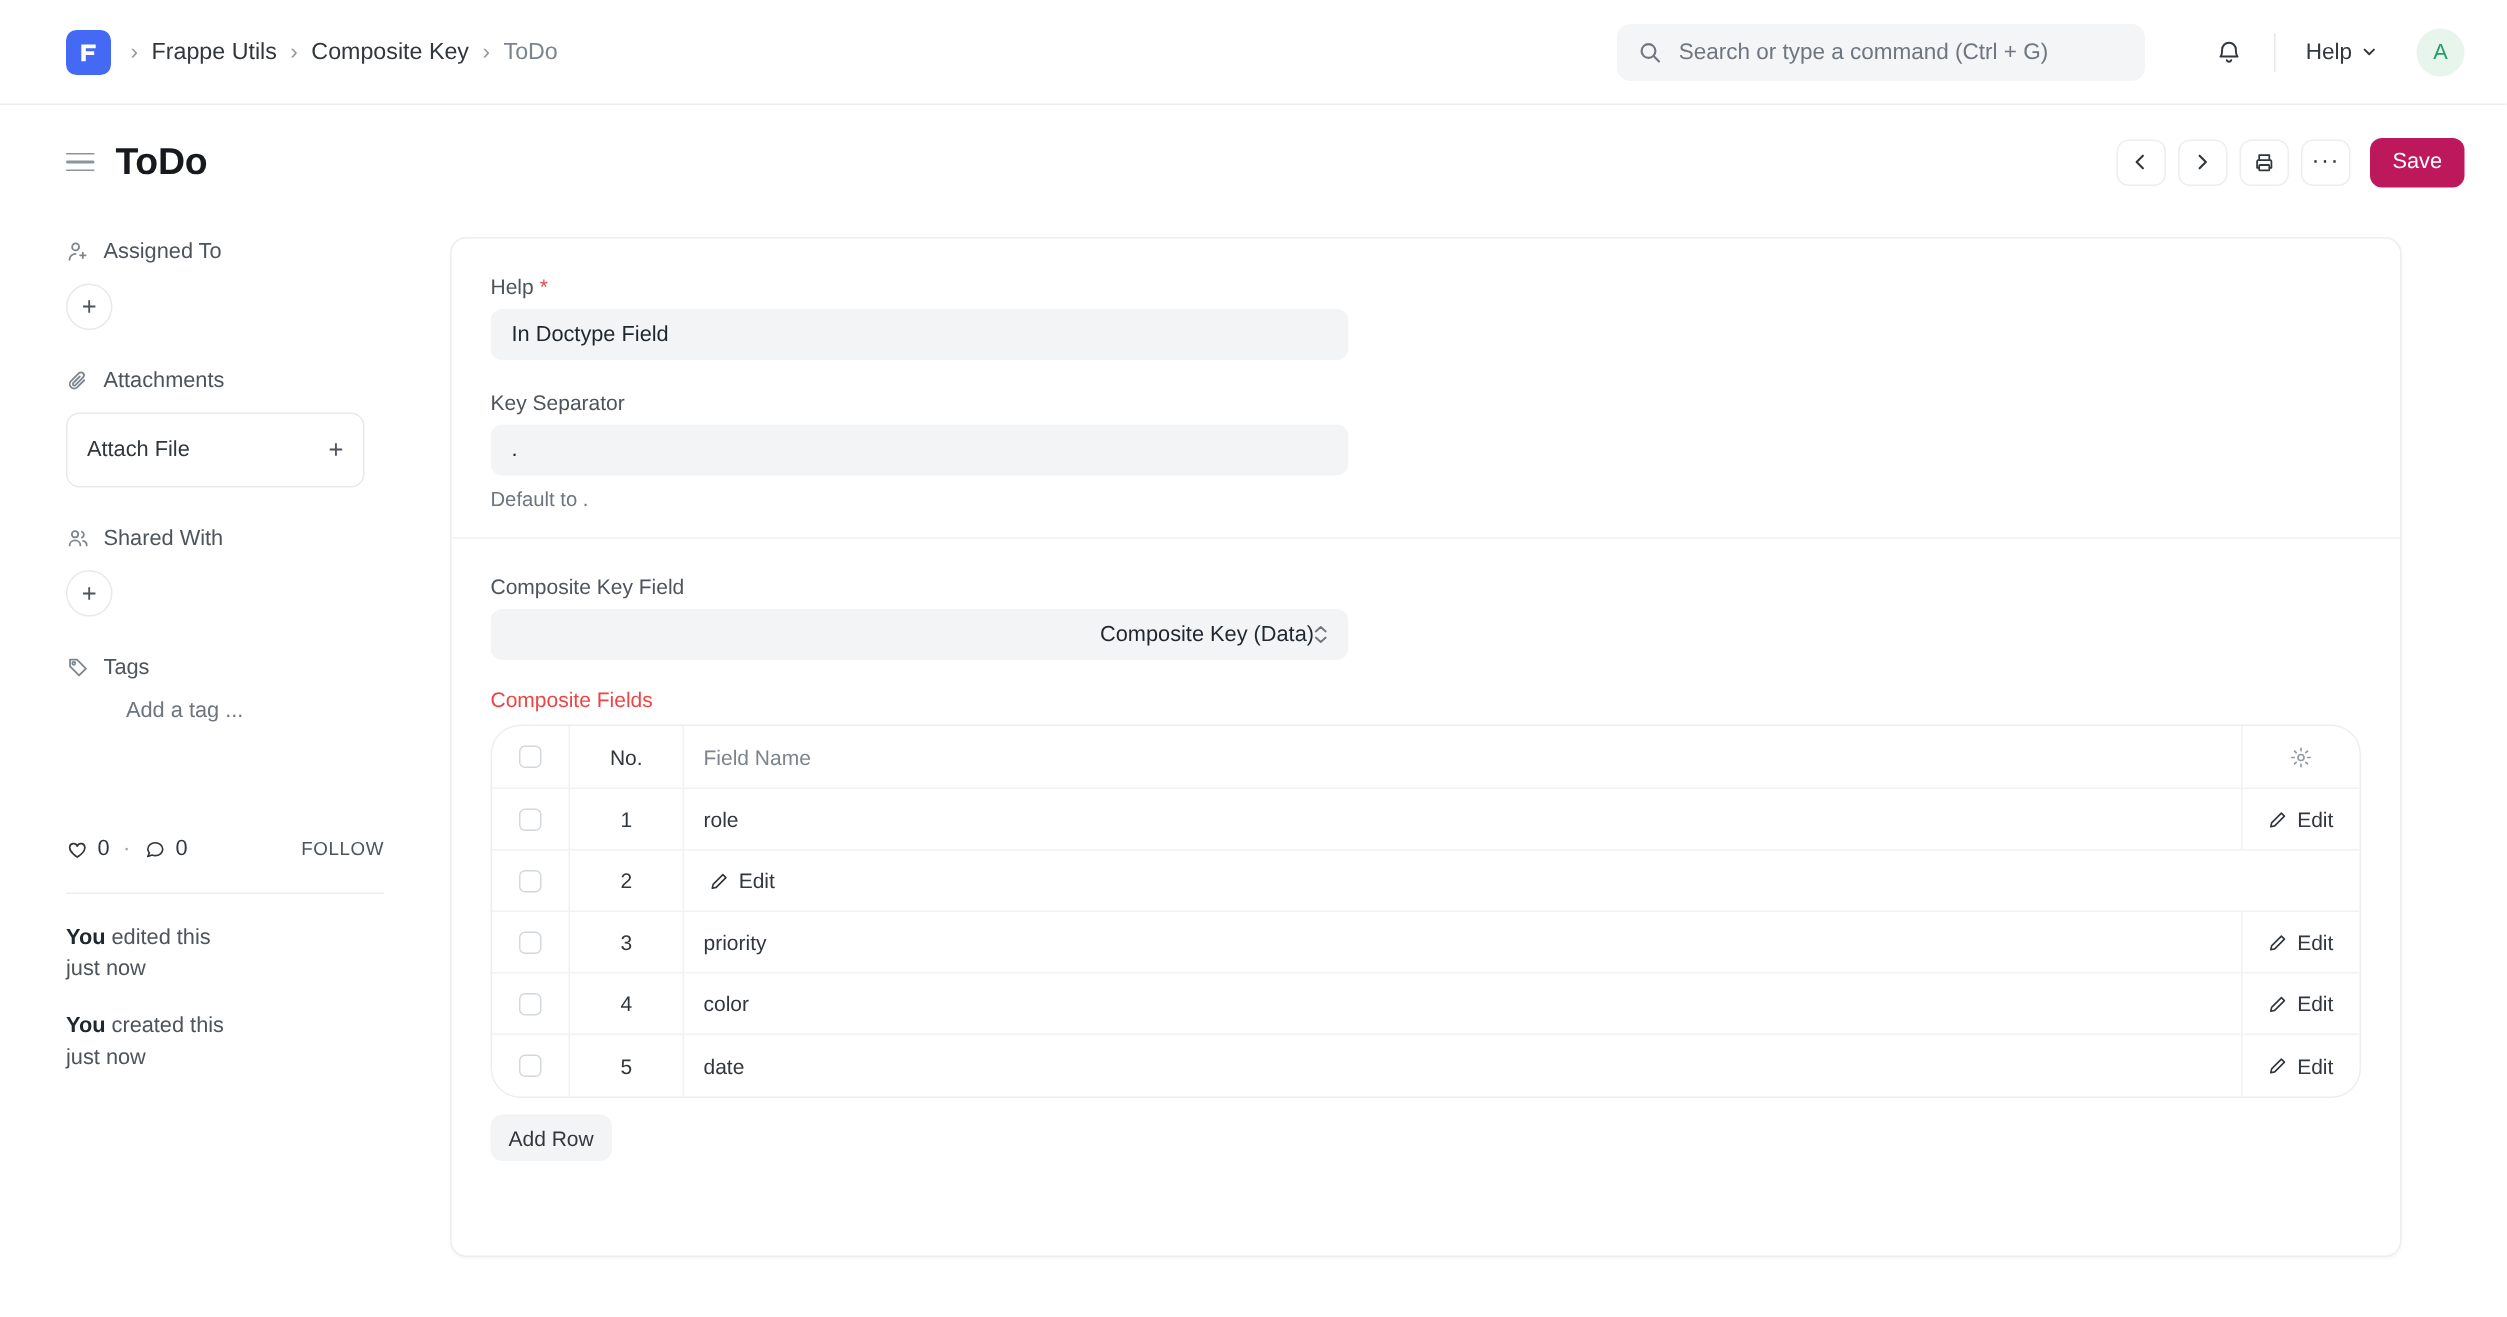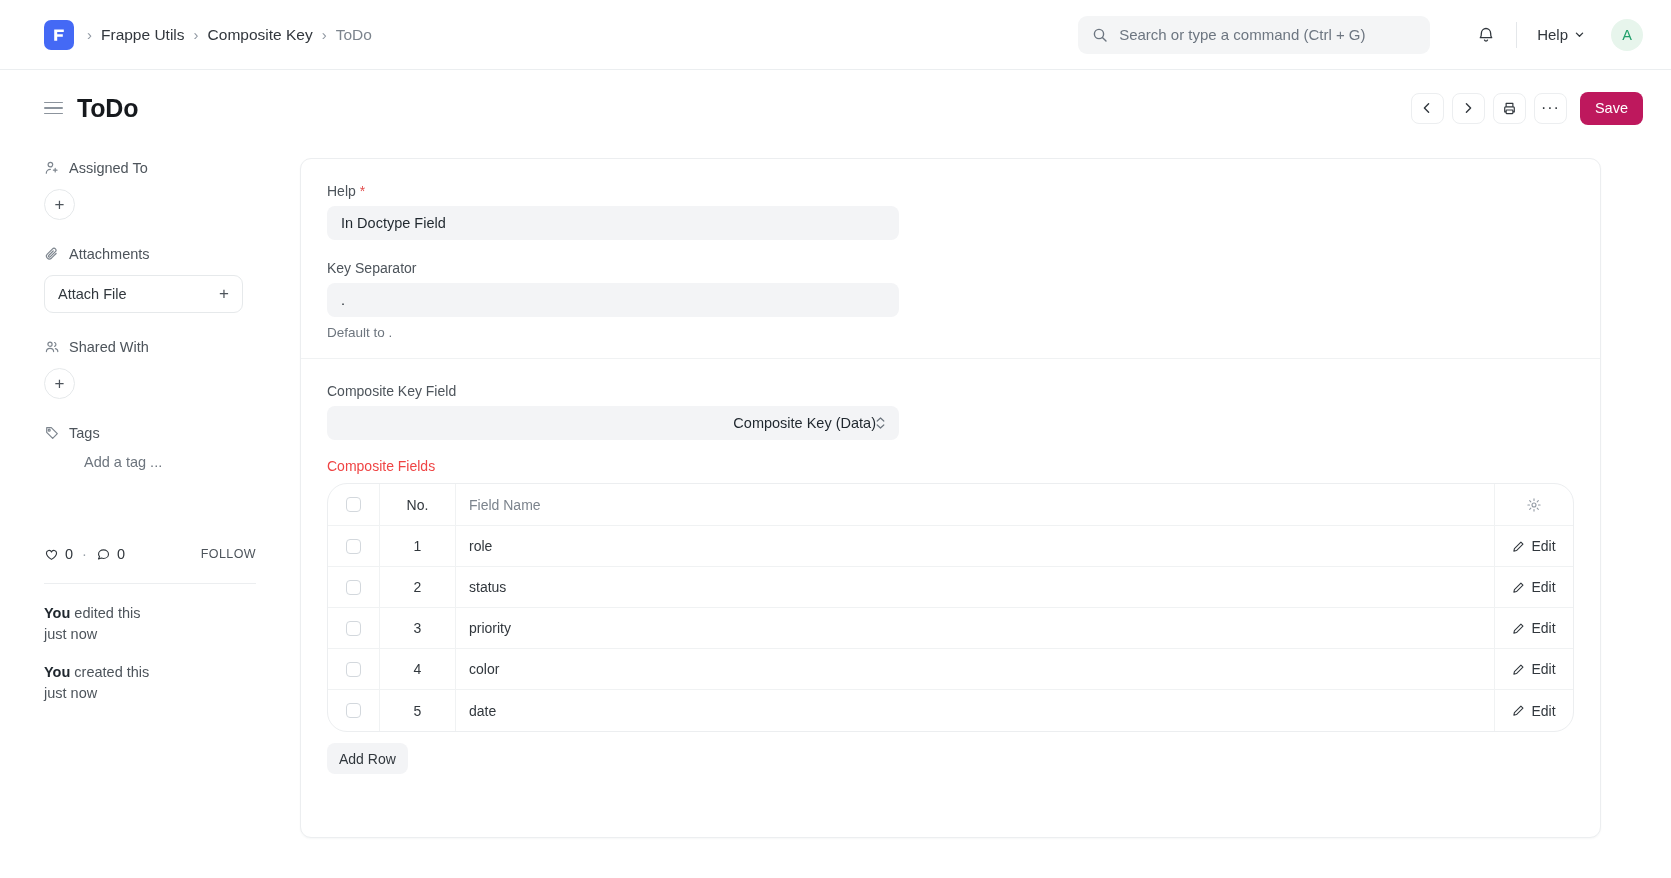--- a/index.html
+++ b/index.html
@@ -132,21 +132,21 @@
   }
   .side-head .s-ico { width: 16px; height: 16px; display:flex; align-items:center; justify-content:center; color:#7d858e;}
   .plus-circle {
     width: 31px; height: 31px; border-radius: 50%;
     border: 1px solid #e6e9eb; background: #fff;
     display: flex; align-items: center; justify-content: center;
     color: #4d545b; font-size: 17px; line-height: 1;
   }
   .block { margin-bottom: 26px; }
   .attach-btn {
-    height: 38px; width: 199px;
+    height: 50px; width: 199px;
     border: 1px solid #e6e9eb; border-radius: 9px;
     background: #fff;
     display: flex; align-items: center; justify-content: space-between;
     padding: 0 13px;
     font-size: 14.5px; color: #31373d;
   }
   .attach-btn .p { font-size: 17px; color: #4d545b; }
   .tag-input { font-size: 14.5px; color: #6d757e; margin-top: 2px; margin-left: 40px; }
 
   .social-row {
@@ -520,21 +520,20 @@
               </span>
               <span>Edit</span>
             </div>
           </div>
 
           <div class="grid-row">
             <div class="c-check">
                 <span class="cb"></span>
               </div>
             <div class="c-no">2</div>
-            <div class="c-name">status</div>
             <div class="c-edit">
               <span>
                 <svg width="13" height="13" viewBox="0 0 14 14" fill="none" stroke="#31373d" stroke-width="1.15">
                   <path d="M9.6 2.2l2.2 2.2-7 7-2.8.6.6-2.8z" stroke-linejoin="round"></path>
                 </svg>
               </span>
               <span>Edit</span>
             </div>
           </div>
 

